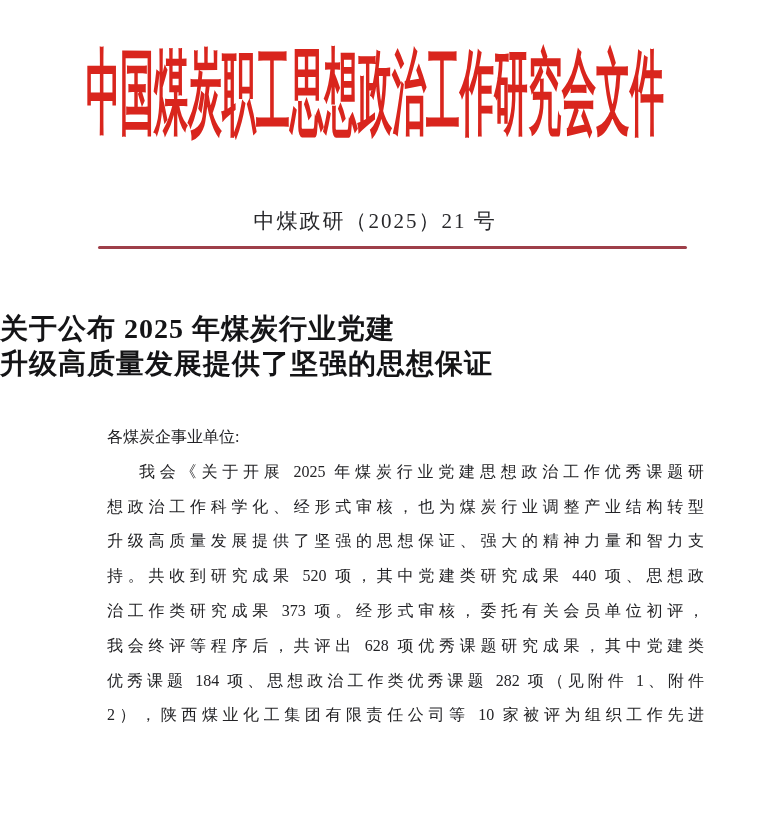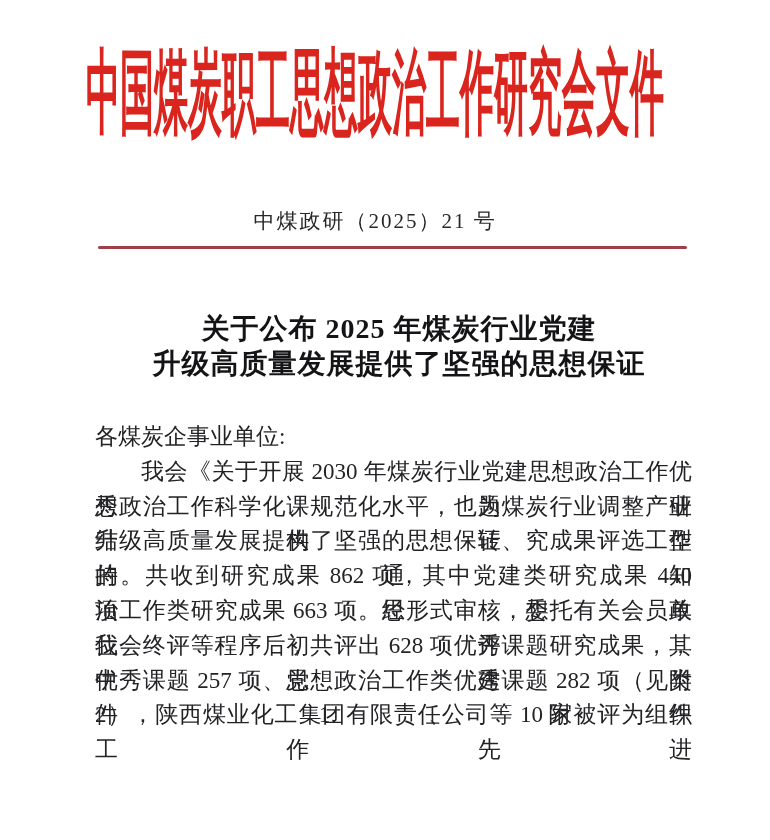--- a/index.html
+++ b/index.html
@@ -57,35 +57,34 @@
     height: 3px;
     background: var(--divider-red);
     border-radius: 2px;
   }
   
   .title {
     position: absolute;
     top: 311px;
     left: 0;
     right: 0;
-    text-align: center;
+    text-align: left;
     font-weight: 700;
     color: var(--title-black);
     font-size: 28px;
     line-height: 35px;
     letter-spacing: 1px;
-    margin-left: 48px;
   }
   
   .body-text {
     position: absolute;
     top: 420px;
-    left: 95px;
+    left: 107px;
     width: 597px;
-    font-size: 23px;
+    font-size: 16px;
     color: var(--text-black);
   }
   .line {
     height: 34.8px;
     line-height: 34.8px;
     white-space: nowrap;
   }
   .jline {
     height: 34.8px;
     line-height: 34.8px;
@@ -108,23 +107,23 @@
 
   <div class="red-rule"></div>
 
   <div class="title">
     <div>关于公布 2025 年煤炭行业党建</div>
     <div>升级高质量发展提供了坚强的思想保证</div>
   </div>
 
   <div class="body-text">
     <div class="line">各煤炭企事业单位:</div>
-    <div class="jline indent">我会《关于开展 2030 年煤炭行业党建思想政治工作优秀课题研</div>
-    <div class="jline">想政治工作科学化、规范化水平，也为煤炭行业调整产业结构转型</div>
-    <div class="jline">升级高质量发展提供了坚强的思想保证、究成果评选工作的通知</div>
-    <div class="jline">持。共收到研究成果 862 项，其中党建类研究成果 440 项、思想政</div>
-    <div class="jline">治工作类研究成果 663 项。经形式审核，委托有关会员单位初评，</div>
+    <div class="jline indent">我会《关于开展 2025 年煤炭行业党建思想政治工作优秀课题研</div>
+    <div class="jline">想政治工作科学化、经形式审核，也为煤炭行业调整产业结构转型</div>
+    <div class="jline">升级高质量发展提供了坚强的思想保证、强大的精神力量和智力支</div>
+    <div class="jline">持。共收到研究成果 520 项，其中党建类研究成果 440 项、思想政</div>
+    <div class="jline">治工作类研究成果 373 项。经形式审核，委托有关会员单位初评，</div>
     <div class="jline">我会终评等程序后，共评出 628 项优秀课题研究成果，其中党建类</div>
-    <div class="jline">优秀课题 257 项、思想政治工作类优秀课题 282 项（见附件 1、附件</div>
+    <div class="jline">优秀课题 184 项、思想政治工作类优秀课题 282 项（见附件 1、附件</div>
     <div class="jline">2），陕西煤业化工集团有限责任公司等 10 家被评为组织工作先进</div>
   </div>
 
 </div>
 
 </body></html>

